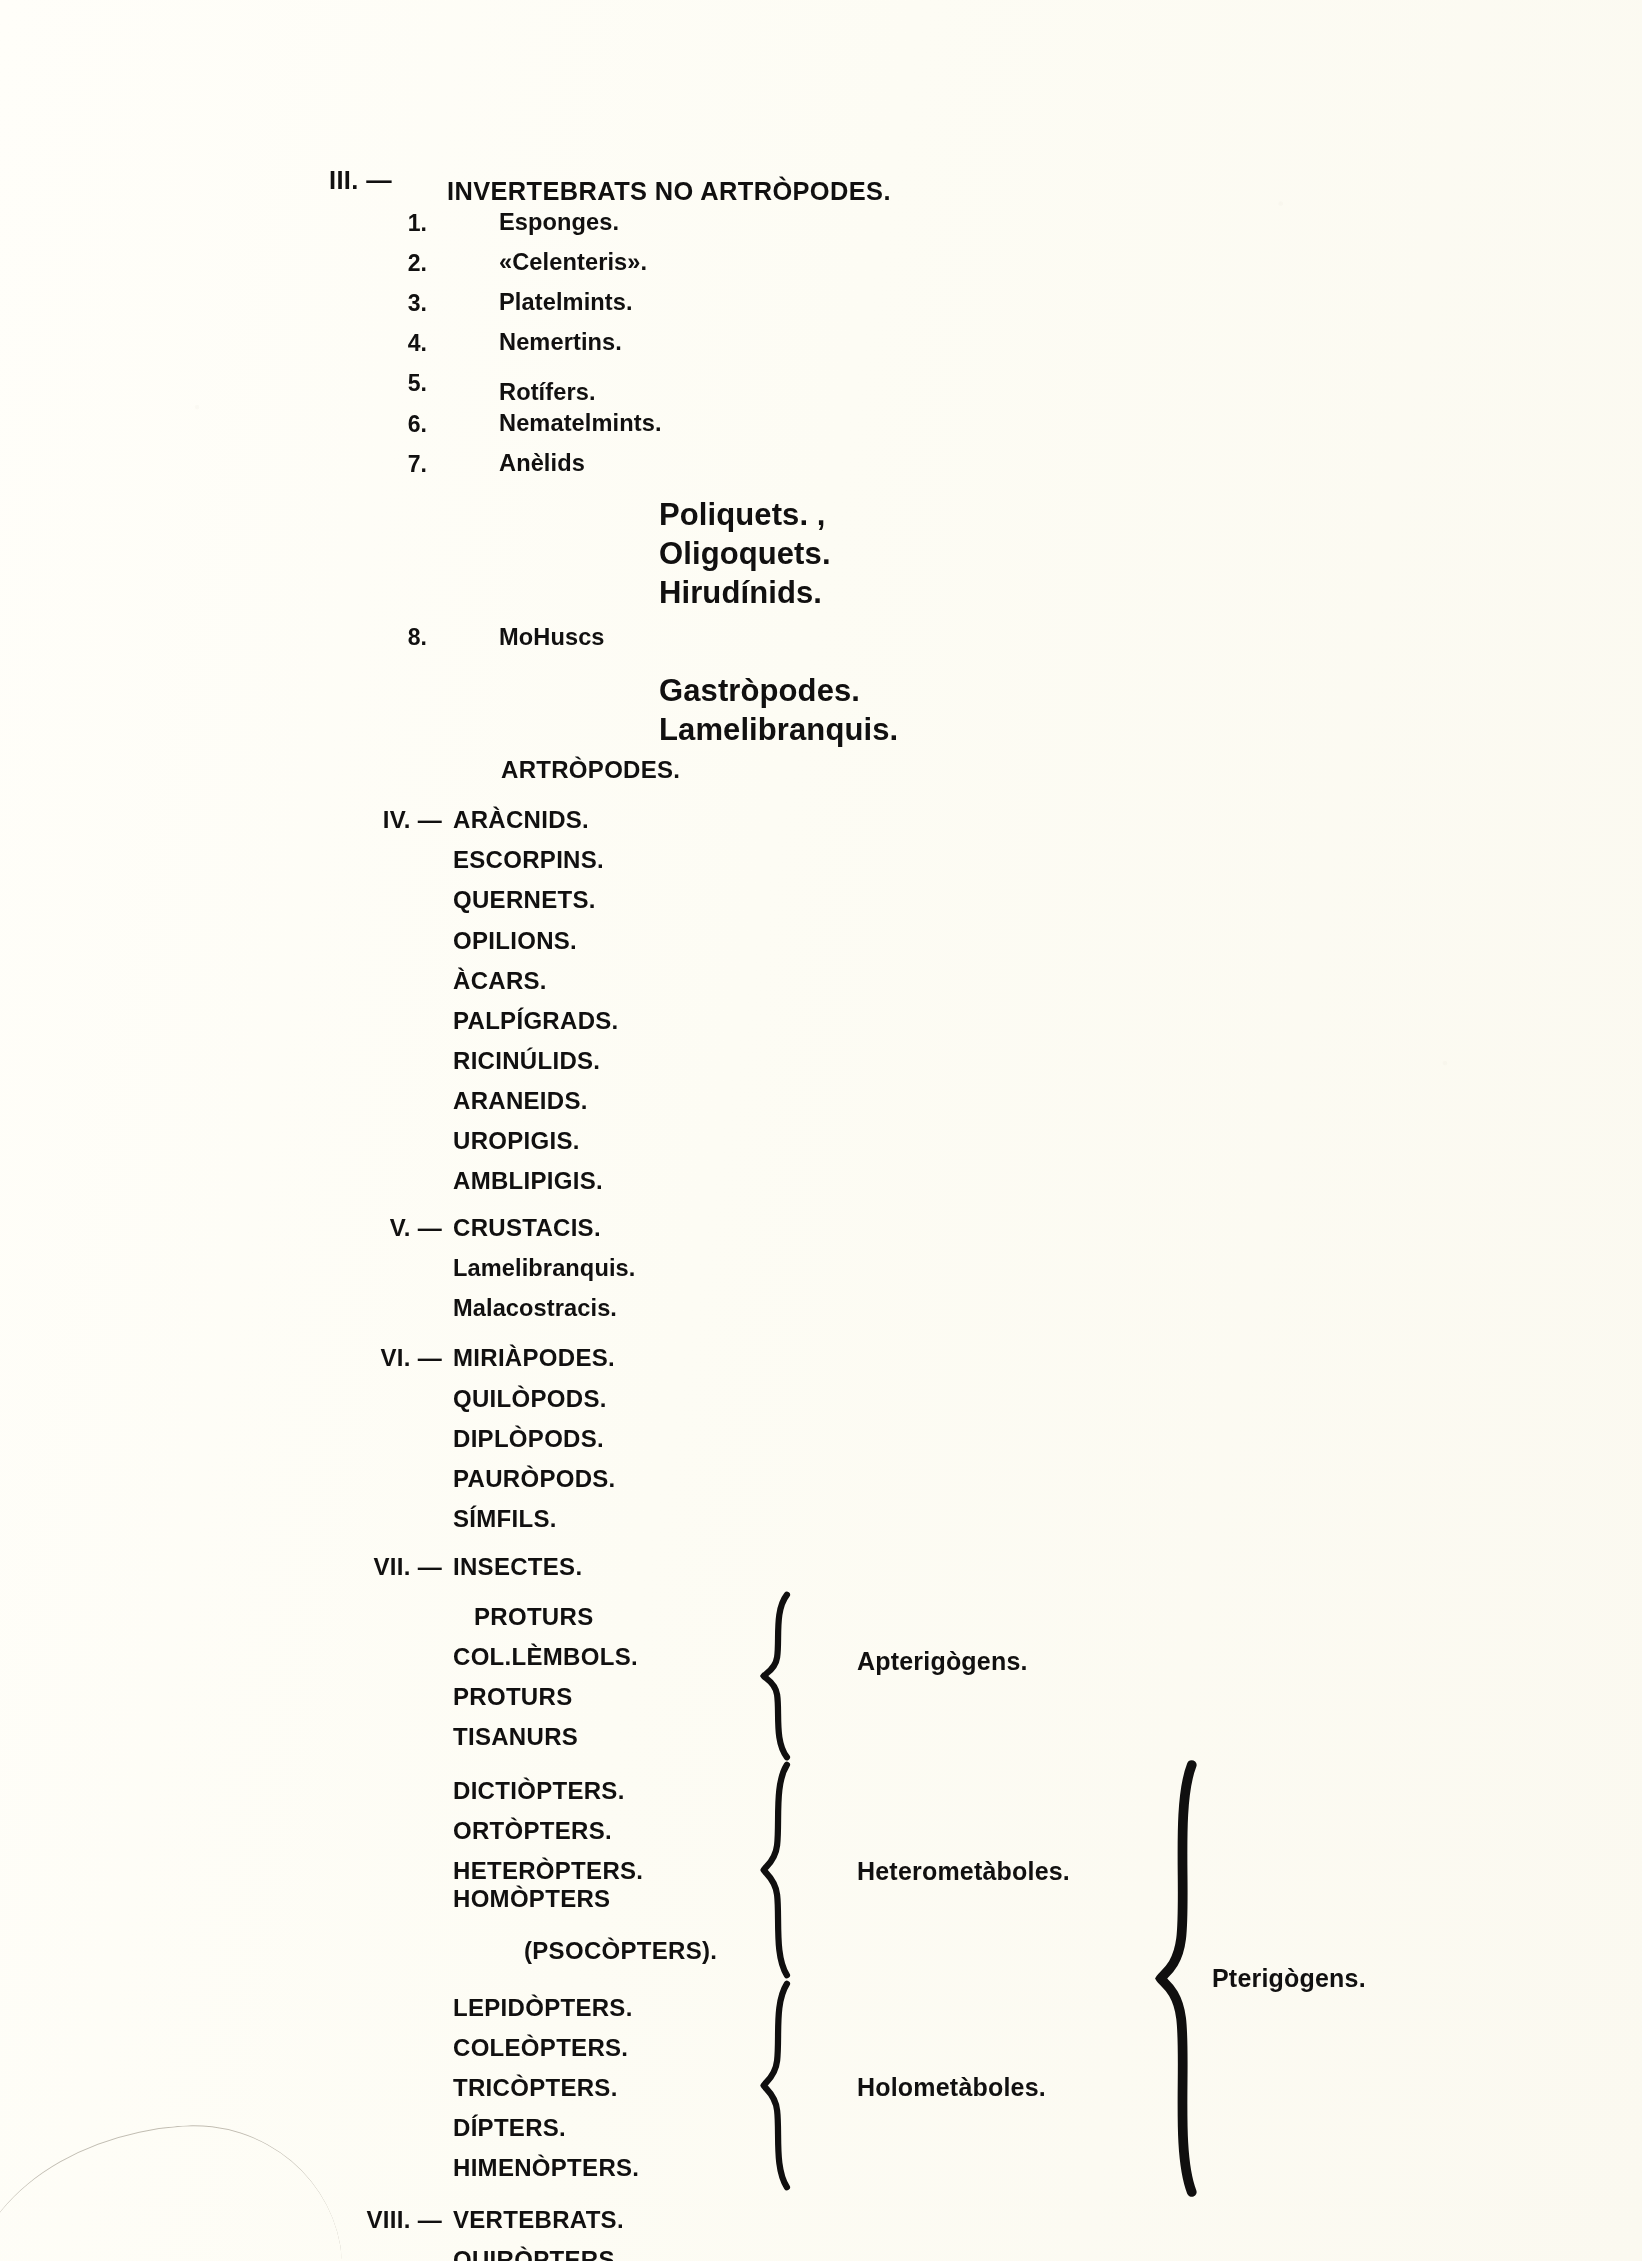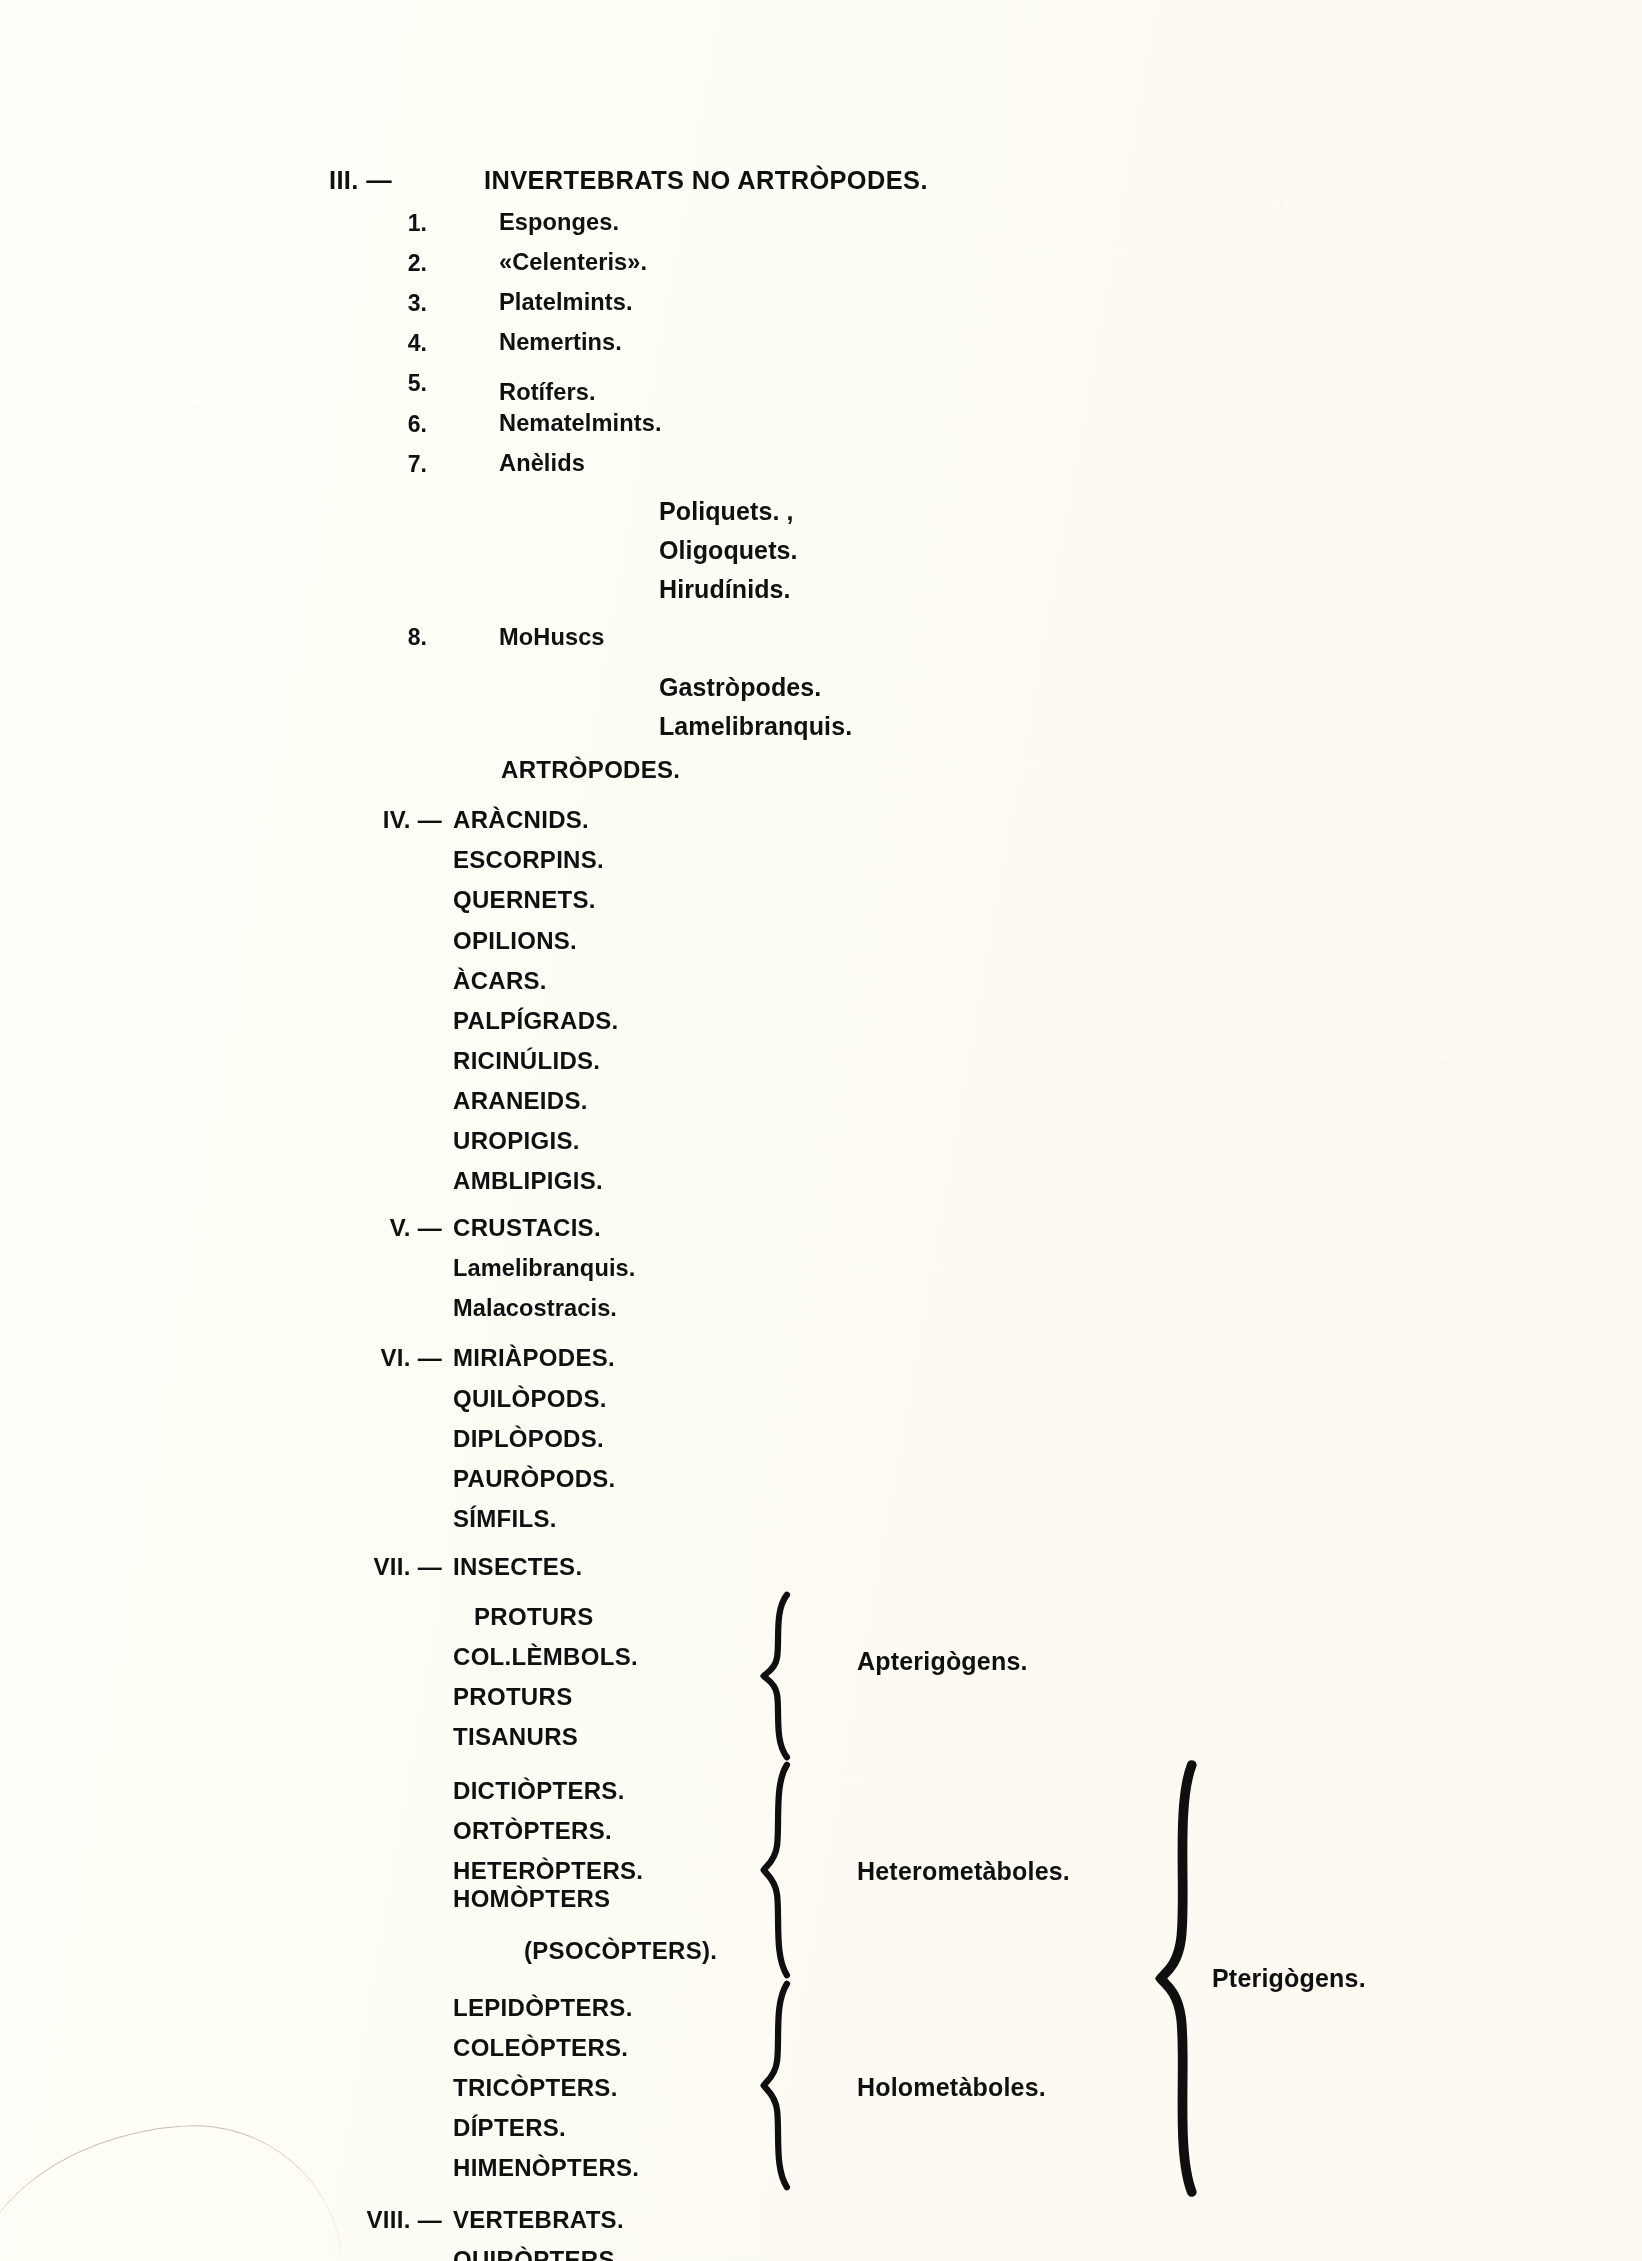--- a/index.html
+++ b/index.html
@@ -61,40 +61,40 @@
     font-weight: 700;
     white-space: pre;
     line-height: 1;
   }
 
   
   .t-head    { font-size: 25.4px; font-weight: 700; letter-spacing: 0.4px; }
   .t-caps    { font-size: 24px;   font-weight: 700; letter-spacing: 0.3px; }
   .t-num     { font-size: 23px;   font-weight: 700; }
   .t-item    { font-size: 23.6px; font-weight: 700; letter-spacing: 0.1px; }
-  .t-sub     { font-size: 25px; font-weight: 700; letter-spacing: 0.1px; }
+  .t-sub     { font-size: 31px; font-weight: 700; letter-spacing: 0.1px; }
   .t-brace-l { font-size: 25px;   font-weight: 700; letter-spacing: 0.2px; }
 
   
   .brace {
     position: absolute;
     color: #100f0f;
   }
   .brace svg { display: block; overflow: visible; }
 </style>
 </head>
 <body>
 
 <div class="paper-grain"></div>
 <div class="page-curl"></div>
 
 <div class="sheet">
 
   <div class="roman t-head" style="left:267px; top:168px; width:125px;">III. —</div>
-  <div class="row t-head" style="left:447px; top:168px;margin-left:37px;">INVERTEBRATS NO ARTRÒPODES.</div>
+  <div class="row t-head" style="left:447px; top:179px;">INVERTEBRATS NO ARTRÒPODES.</div>
 
   <div class="roman t-num" style="left:374px; top:212px; width:53px;">1.</div>
   <div class="row t-item" style="left:499px; top:211px;">Esponges.</div>
 
   <div class="roman t-num" style="left:374px; top:252px; width:53px;">2.</div>
   <div class="row t-item" style="left:499px; top:251px;">«Celenteris».</div>
 
   <div class="roman t-num" style="left:374px; top:292px; width:53px;">3.</div>
   <div class="row t-item" style="left:499px; top:291px;">Platelmints.</div>
 

